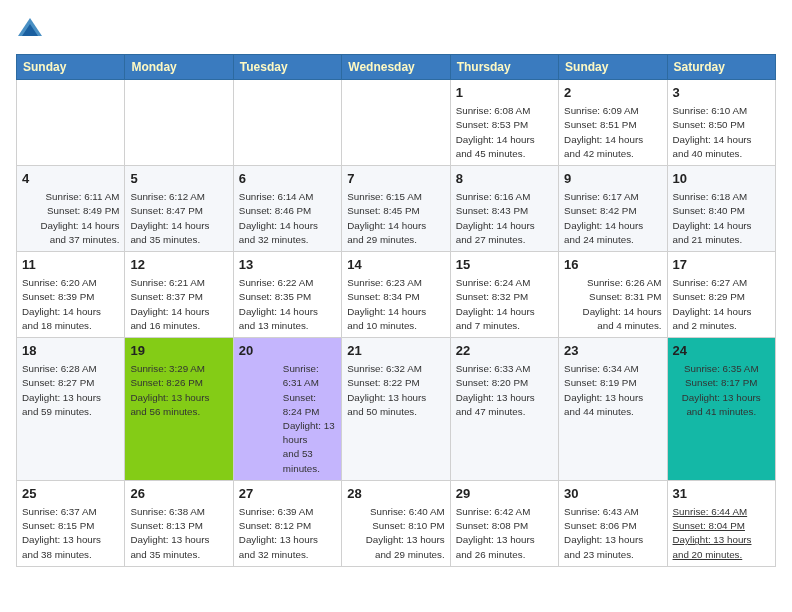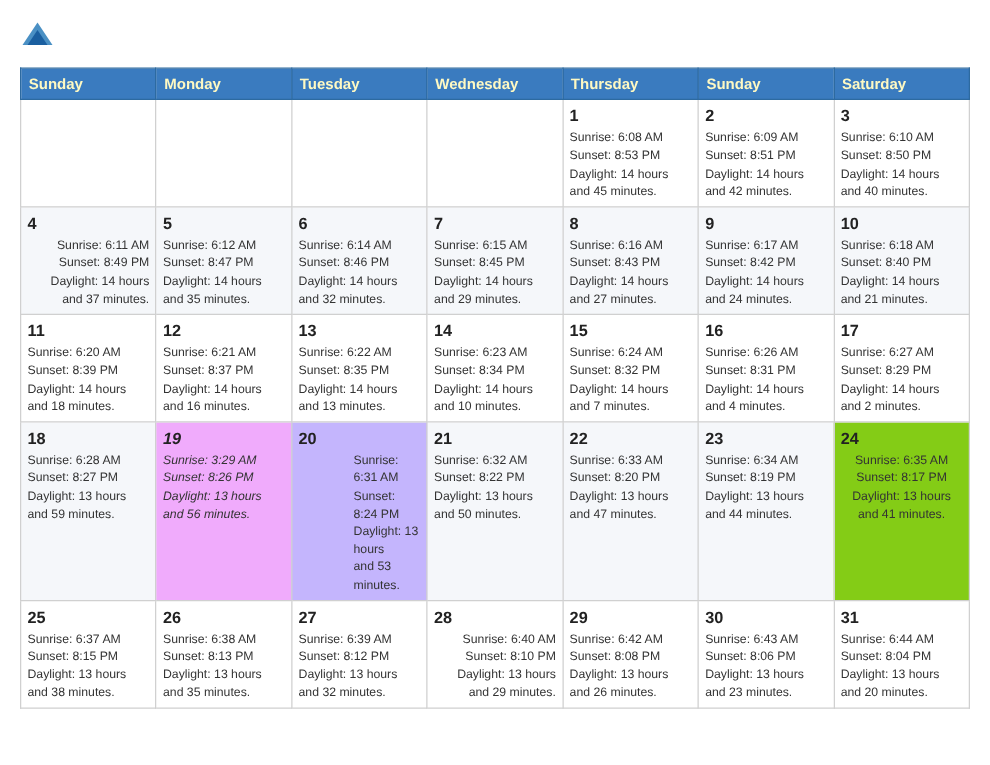--- a/index.html
+++ b/index.html
@@ -239,42 +239,42 @@
           </td>
           <td>
             <span class="day-num">15</span>
             <div class="day-info" style="white-space: pre-line;">Sunrise: 6:24 AM
 Sunset: 8:32 PM
 Daylight: 14 hours
 and 7 minutes.</div>
           </td>
           <td>
             <span class="day-num">16</span>
-            <div class="day-info" style="white-space: pre-line;">Sunrise: 6:26 AM
+            <div class="day-info" style="white-space: pre-line; text-align: right;">Sunrise: 6:26 AM
 Sunset: 8:31 PM
 Daylight: 14 hours
 and 4 minutes.</div>
           </td>
           <td>
             <span class="day-num">17</span>
             <div class="day-info" style="white-space: pre-line;">Sunrise: 6:27 AM
 Sunset: 8:29 PM
 Daylight: 14 hours
 and 2 minutes.</div>
           </td>
         </tr>
         <tr>
           <td style="background: rgb(245, 247, 250);">
             <span class="day-num">18</span>
             <div class="day-info" style="white-space: pre-line;">Sunrise: 6:28 AM
 Sunset: 8:27 PM
 Daylight: 13 hours
 and 59 minutes.</div>
           </td>
-          <td style="background: #f0abfc; font-style: italic;">
+          <td style="background: #84cc16;">
             <span class="day-num">19</span>
             <div class="day-info" style="white-space: pre-line;">Sunrise: 3:29 AM
 Sunset: 8:26 PM
 Daylight: 13 hours
 and 56 minutes.</div>
           </td>
           <td style="background: #c4b5fd;">
             <span class="day-num">20</span>
             <div class="day-info" style="white-space: pre-line; margin-left: 44px;">Sunrise: 6:31 AM
 Sunset: 8:24 PM
@@ -295,21 +295,21 @@
 Daylight: 13 hours
 and 47 minutes.</div>
           </td>
           <td style="background: rgb(245, 247, 250);">
             <span class="day-num">23</span>
             <div class="day-info" style="white-space: pre-line;">Sunrise: 6:34 AM
 Sunset: 8:19 PM
 Daylight: 13 hours
 and 44 minutes.</div>
           </td>
-          <td style="background: #84cc16;">
+          <td style="background: #14b8a6;">
             <span class="day-num">24</span>
             <div class="day-info" style="white-space: pre-line; text-align: center;">Sunrise: 6:35 AM
 Sunset: 8:17 PM
 Daylight: 13 hours
 and 41 minutes.</div>
           </td>
         </tr>
         <tr>
           <td>
             <span class="day-num">25</span>
@@ -348,21 +348,21 @@
           </td>
           <td>
             <span class="day-num">30</span>
             <div class="day-info" style="white-space: pre-line;">Sunrise: 6:43 AM
 Sunset: 8:06 PM
 Daylight: 13 hours
 and 23 minutes.</div>
           </td>
           <td>
             <span class="day-num">31</span>
-            <div class="day-info" style="white-space: pre-line;">Sunrise: 6:44 AM
+            <div class="day-info" style="white-space: pre-line; text-decoration: underline;">Sunrise: 6:44 AM
 Sunset: 8:04 PM
 Daylight: 13 hours
 and 20 minutes.</div>
           </td>
         </tr>
       </tbody>
   </table>
 </div>
 
 </body></html>

